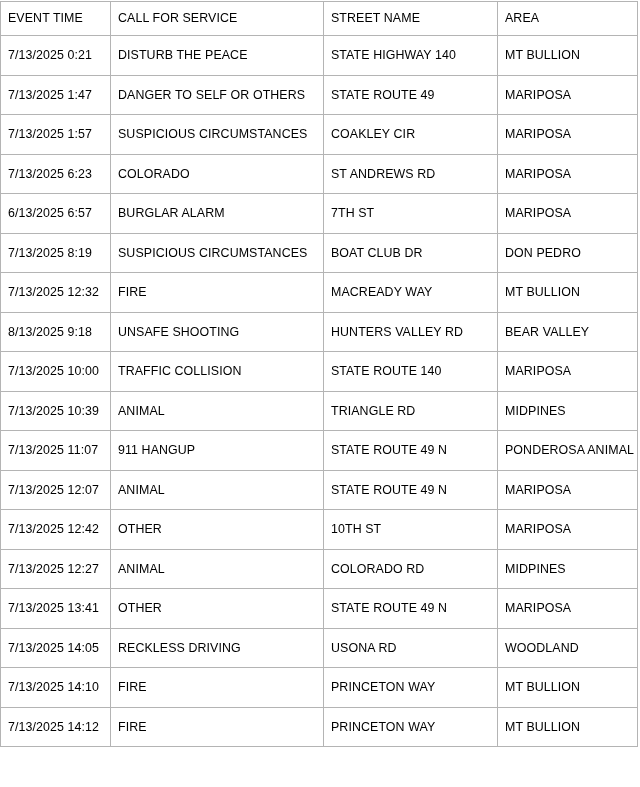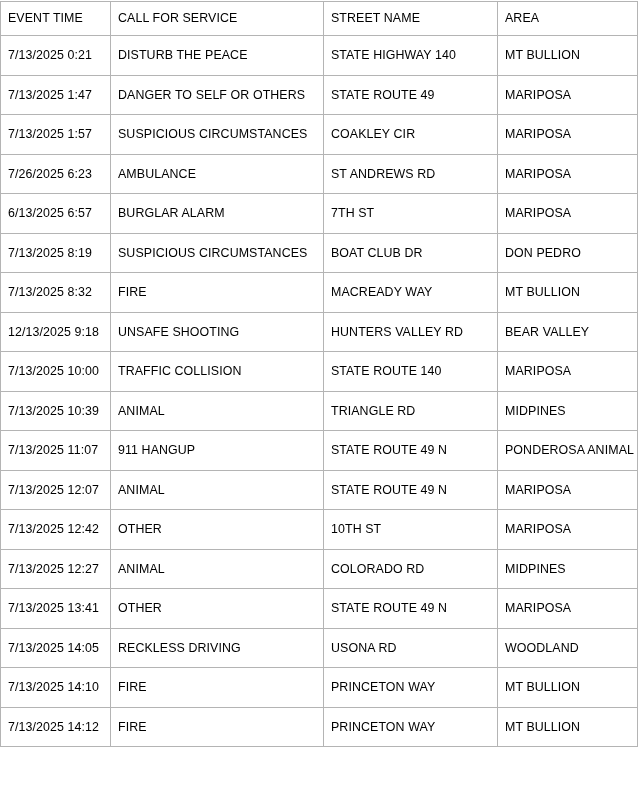--- a/index.html
+++ b/index.html
@@ -88,45 +88,45 @@
         <td>STATE ROUTE 49</td>
         <td>MARIPOSA</td>
       </tr>
       <tr>
         <td>7/13/2025 1:57</td>
         <td>SUSPICIOUS CIRCUMSTANCES</td>
         <td>COAKLEY CIR</td>
         <td>MARIPOSA</td>
       </tr>
       <tr>
-        <td>7/26/2025 6:23</td>
-        <td>AMBULANCE</td>
+        <td>7/13/2025 6:23</td>
+        <td>COLORADO</td>
         <td>ST ANDREWS RD</td>
         <td>MARIPOSA</td>
       </tr>
       <tr>
         <td>6/13/2025 6:57</td>
         <td>BURGLAR ALARM</td>
         <td>7TH ST</td>
         <td>MARIPOSA</td>
       </tr>
       <tr>
         <td>7/13/2025 8:19</td>
         <td>SUSPICIOUS CIRCUMSTANCES</td>
         <td>BOAT CLUB DR</td>
         <td>DON PEDRO</td>
       </tr>
       <tr>
-        <td>7/13/2025 8:32</td>
+        <td>7/13/2025 12:32</td>
         <td>FIRE</td>
         <td>MACREADY WAY</td>
         <td>MT BULLION</td>
       </tr>
       <tr>
-        <td>12/13/2025 9:18</td>
+        <td>8/13/2025 9:18</td>
         <td>UNSAFE SHOOTING</td>
         <td>HUNTERS VALLEY RD</td>
         <td>BEAR VALLEY</td>
       </tr>
       <tr>
         <td>7/13/2025 10:00</td>
         <td>TRAFFIC COLLISION</td>
         <td>STATE ROUTE 140</td>
         <td>MARIPOSA</td>
       </tr>

